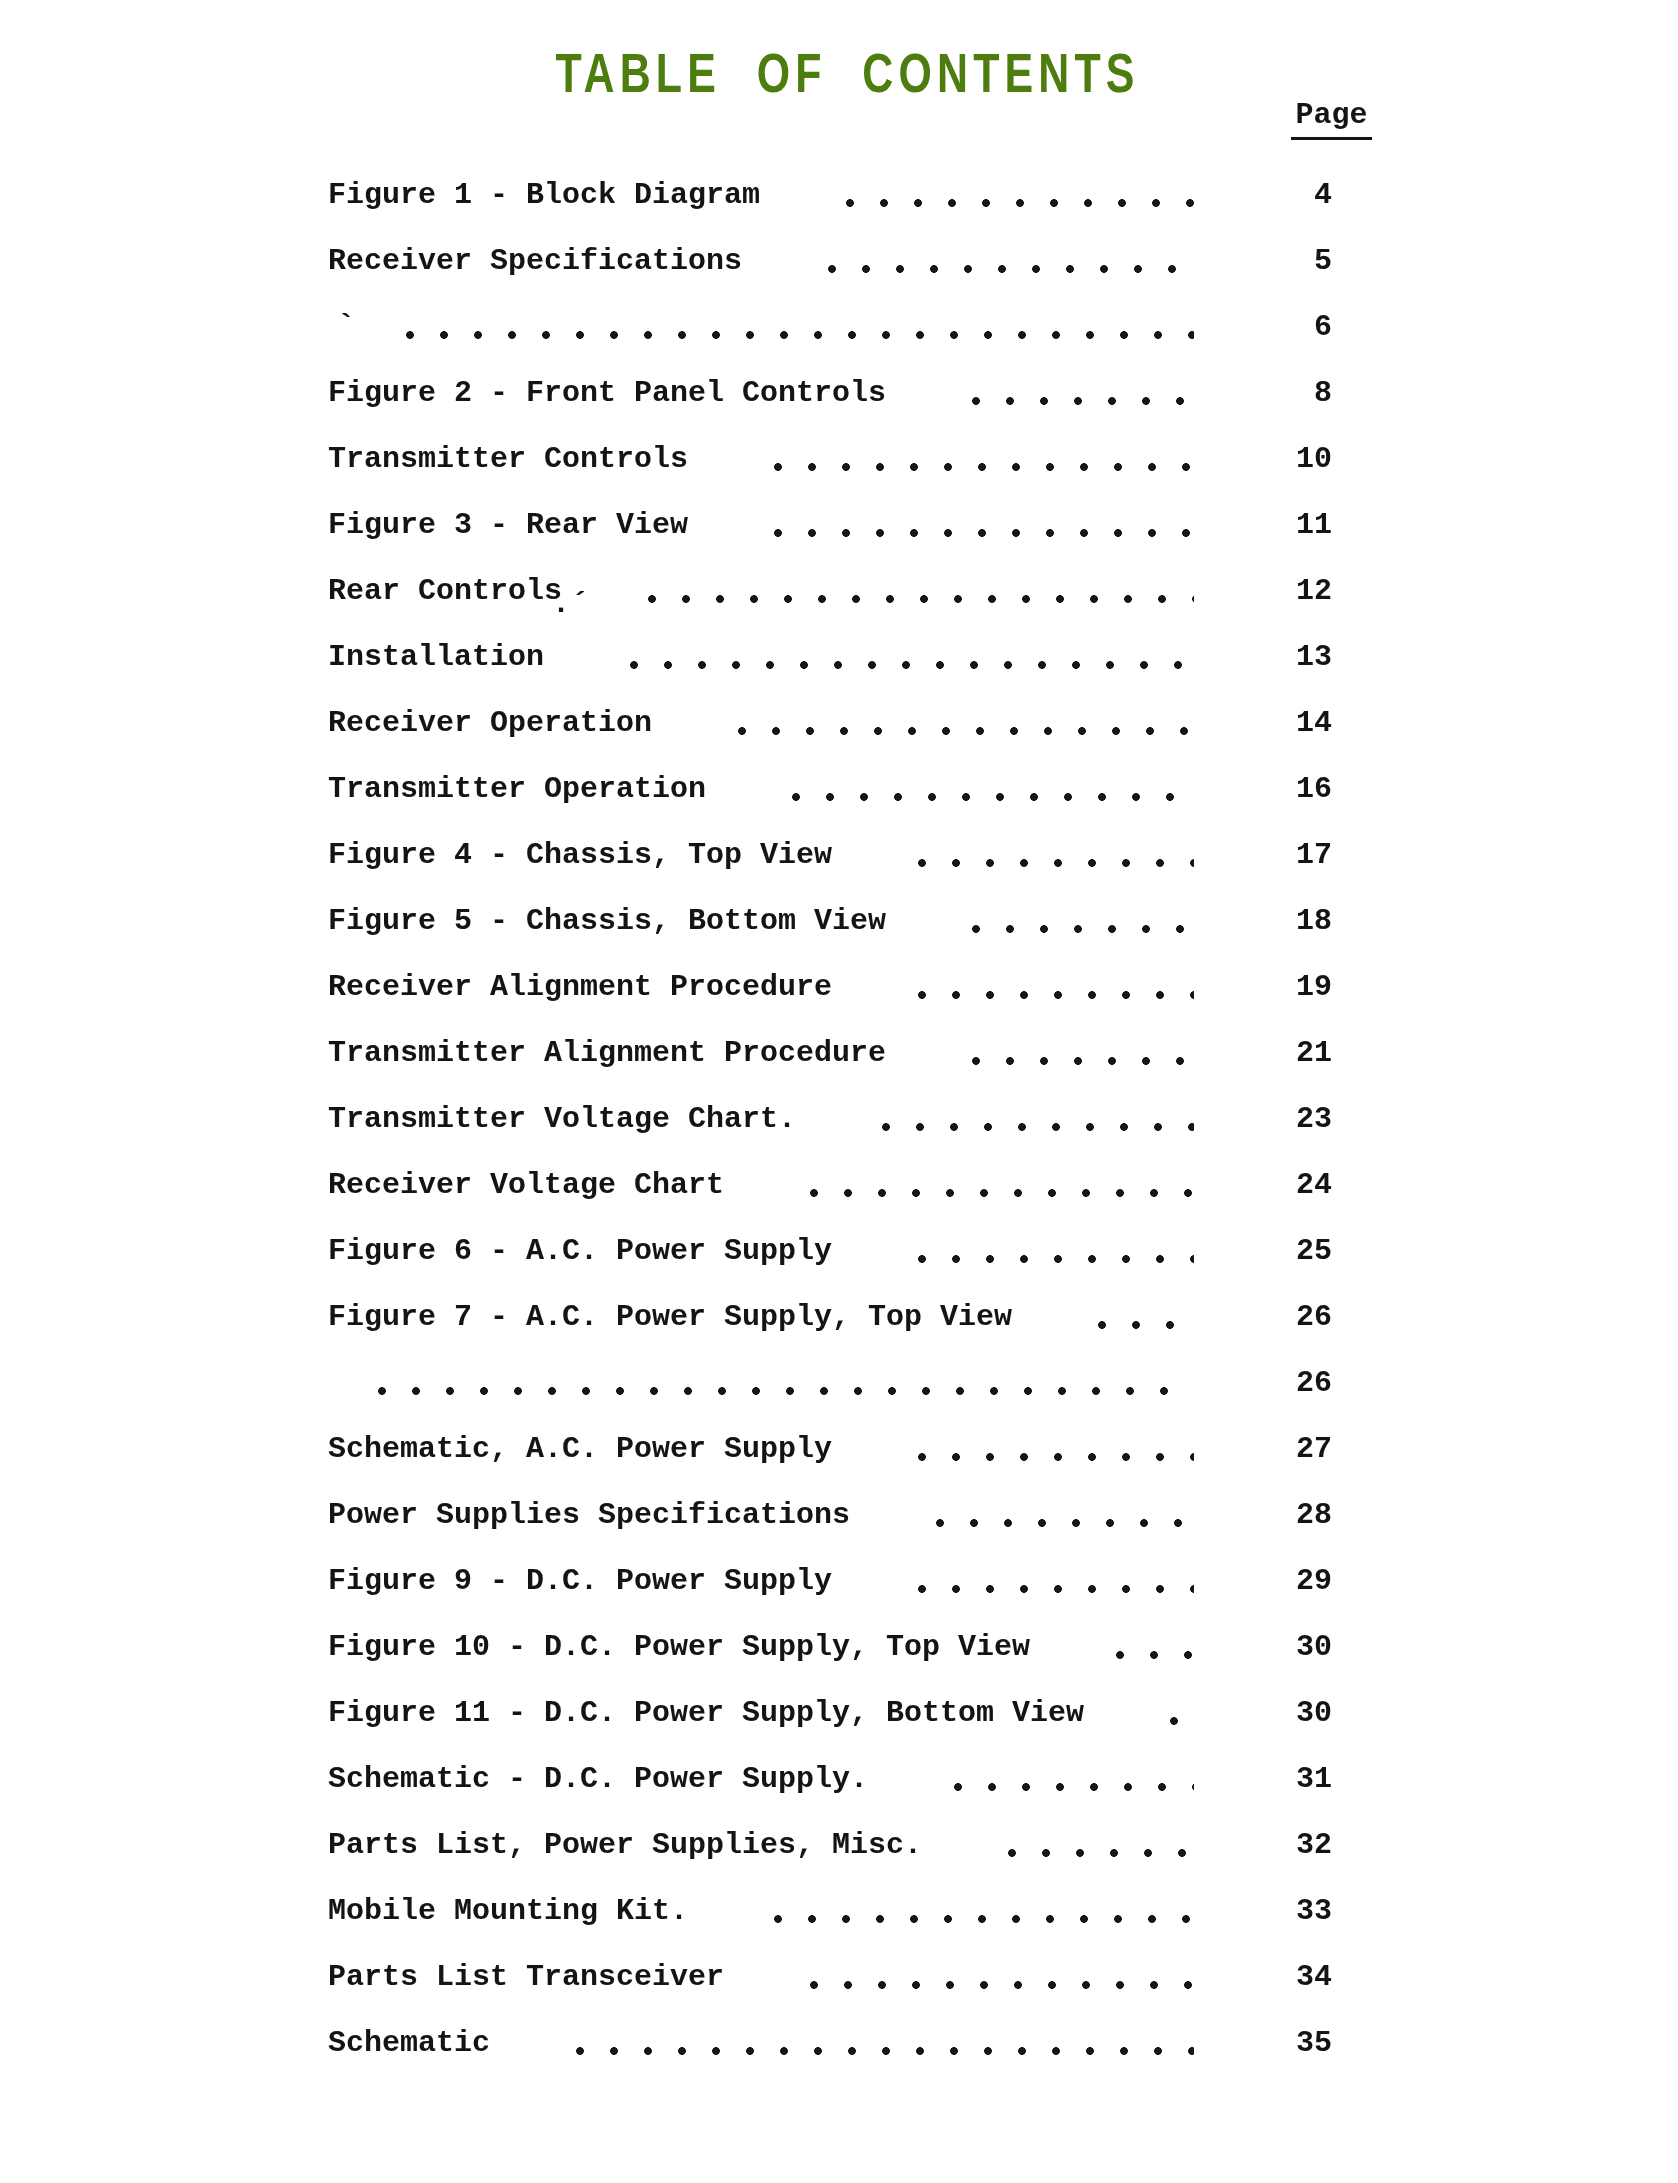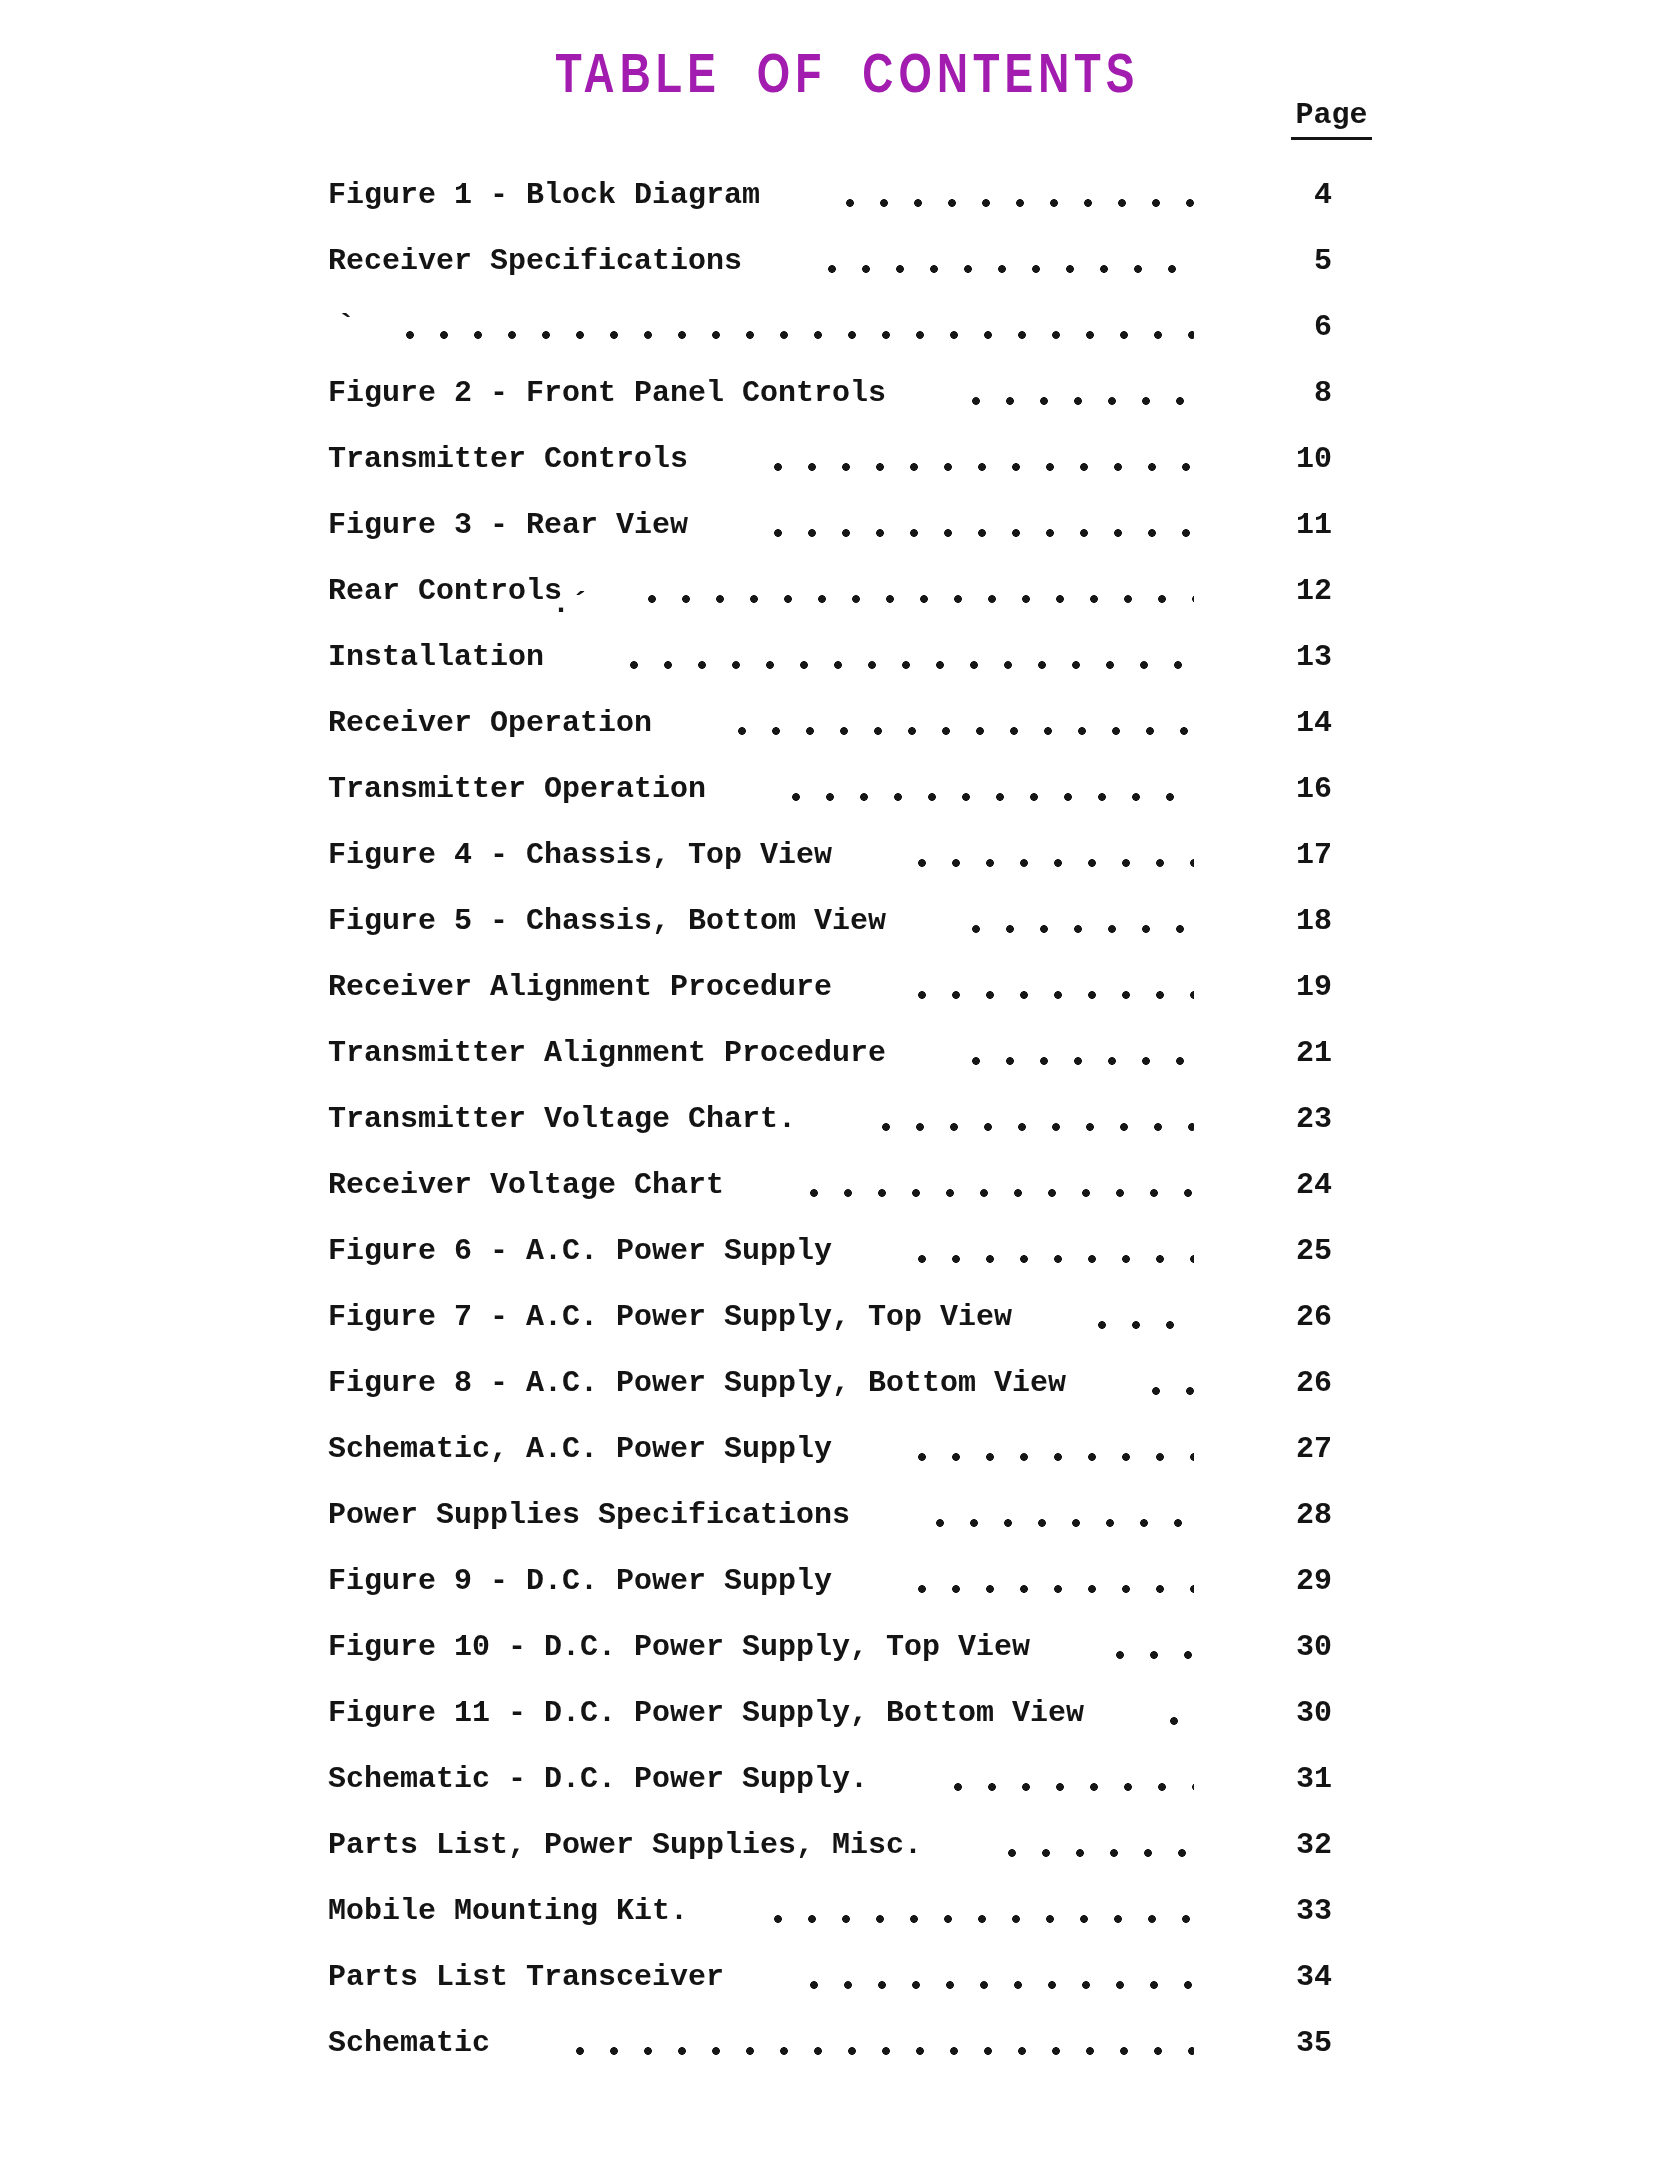--- a/index.html
+++ b/index.html
@@ -10,21 +10,21 @@
   }
   .sheet{position:absolute;inset:0;background:#fff;}
 
   
   .doc-title{
     position:absolute;top:46px;left:0;right:0;margin:0;
     text-align:center;
     font-family:"Liberation Sans",sans-serif;
     font-weight:700;font-size:55px;line-height:1;
     letter-spacing:6.6px;word-spacing:24px;
-    color:#a21caf;
+    color:#4d7c0f;
   }
   .doc-title-inner{display:inline-block;transform:scaleX(0.78);transform-origin:center;margin-left:16.5px;}
 
   
   .page-col-header{
     position:absolute;left:1291px;top:98px;
     font-size:30px;font-weight:700;line-height:1.15;
   }
   .page-col-text{
     display:inline-block;padding:0 4.6px 4px;
@@ -188,21 +188,20 @@
   </div>
 
   <div class="row">
     <span class="t">Figure 7 - A.C. Power Supply, Top View</span>
     <span class="m"></span>
     <span class="l"></span>
     <span class="p">26</span>
   </div>
 
   <div class="row">
-    <span class="t">Figure 8 - A.C. Power Supply, Bottom View</span>
     <span class="m"></span>
     <span class="l"></span>
     <span class="p">26</span>
   </div>
 
   <div class="row">
     <span class="t">Schematic, A.C. Power Supply</span>
     <span class="m"></span>
     <span class="l"></span>
     <span class="p">27</span>

